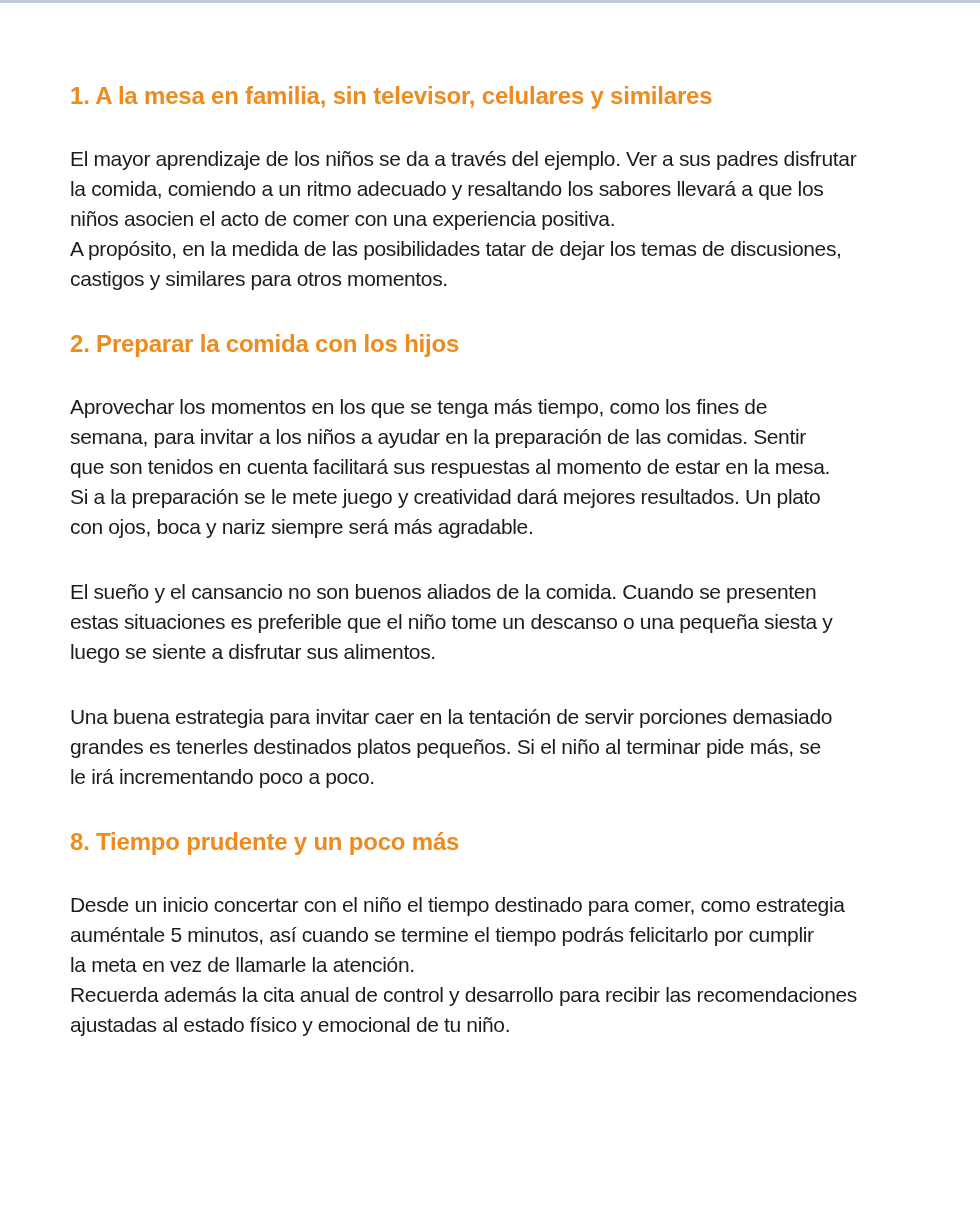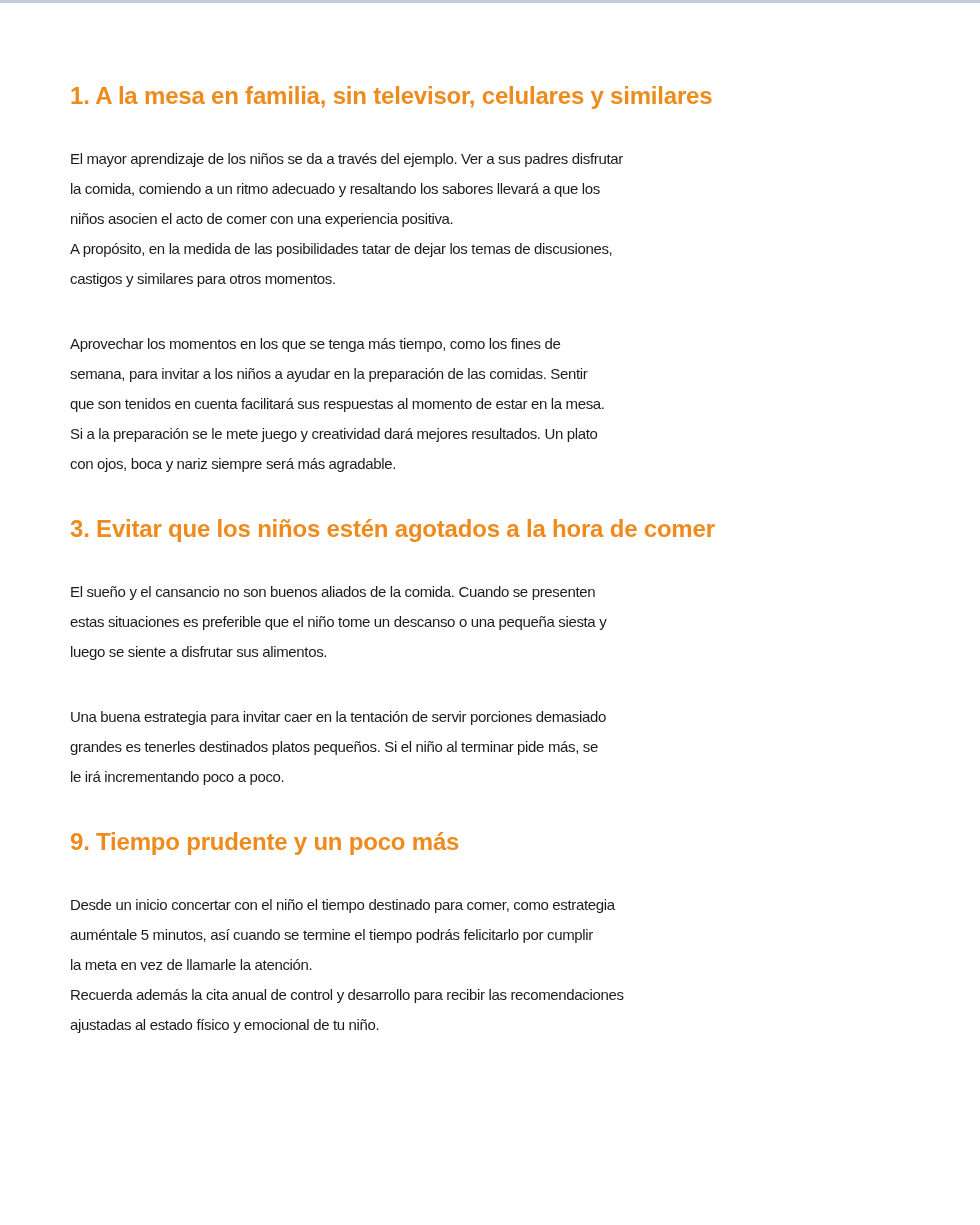--- a/index.html
+++ b/index.html
@@ -32,21 +32,21 @@
   .section-heading {
     margin: 0 0 33px 0;
     font-size: 24px;
     line-height: 30px;
     font-weight: bold;
     letter-spacing: -0.2px;
     color: var(--heading);
   }
   .section-body {
     margin: 0;
-    font-size: 15px;
+    font-size: 21px;
     line-height: 30px;
     letter-spacing: -0.35px;
     color: var(--body-text);
     white-space: pre-line;
     width: 895px;
   }
 </style>
 </head>
 <body>
 
@@ -57,42 +57,42 @@
   <section class="section">
     <h2 class="section-heading">1. A la mesa en familia, sin televisor, celulares y similares</h2>
     <p class="section-body">El mayor aprendizaje de los niños se da a través del ejemplo. Ver a sus padres disfrutar
 la comida, comiendo a un ritmo adecuado y resaltando los sabores llevará a que los
 niños asocien el acto de comer con una experiencia positiva.
 A propósito, en la medida de las posibilidades tatar de dejar los temas de discusiones,
 castigos y similares para otros momentos.</p>
   </section>
 
   <section class="section">
+    <h2 class="section-heading">2. Preparar la comida con los hijos</h2>
     <p class="section-body">Aprovechar los momentos en los que se tenga más tiempo, como los fines de
 semana, para invitar a los niños a ayudar en la preparación de las comidas. Sentir
 que son tenidos en cuenta facilitará sus respuestas al momento de estar en la mesa.
 Si a la preparación se le mete juego y creatividad dará mejores resultados. Un plato
 con ojos, boca y nariz siempre será más agradable.</p>
   </section>
 
   <section class="section">
-    <h2 class="section-heading">3. Evitar que los niños estén agotados a la hora de comer</h2>
     <p class="section-body">El sueño y el cansancio no son buenos aliados de la comida. Cuando se presenten
 estas situaciones es preferible que el niño tome un descanso o una pequeña siesta y
 luego se siente a disfrutar sus alimentos.</p>
   </section>
 
   <section class="section">
     <p class="section-body">Una buena estrategia para invitar caer en la tentación de servir porciones demasiado
 grandes es tenerles destinados platos pequeños. Si el niño al terminar pide más, se
 le irá incrementando poco a poco.</p>
   </section>
 
   <section class="section">
-    <h2 class="section-heading">9. Tiempo prudente y un poco más</h2>
+    <h2 class="section-heading">8. Tiempo prudente y un poco más</h2>
     <p class="section-body">Desde un inicio concertar con el niño el tiempo destinado para comer, como estrategia
 auméntale 5 minutos, así cuando se termine el tiempo podrás felicitarlo por cumplir
 la meta en vez de llamarle la atención.
 Recuerda además la cita anual de control y desarrollo para recibir las recomendaciones
 ajustadas al estado físico y emocional de tu niño.</p>
   </section>
 
 </main>
 
 </body></html>

